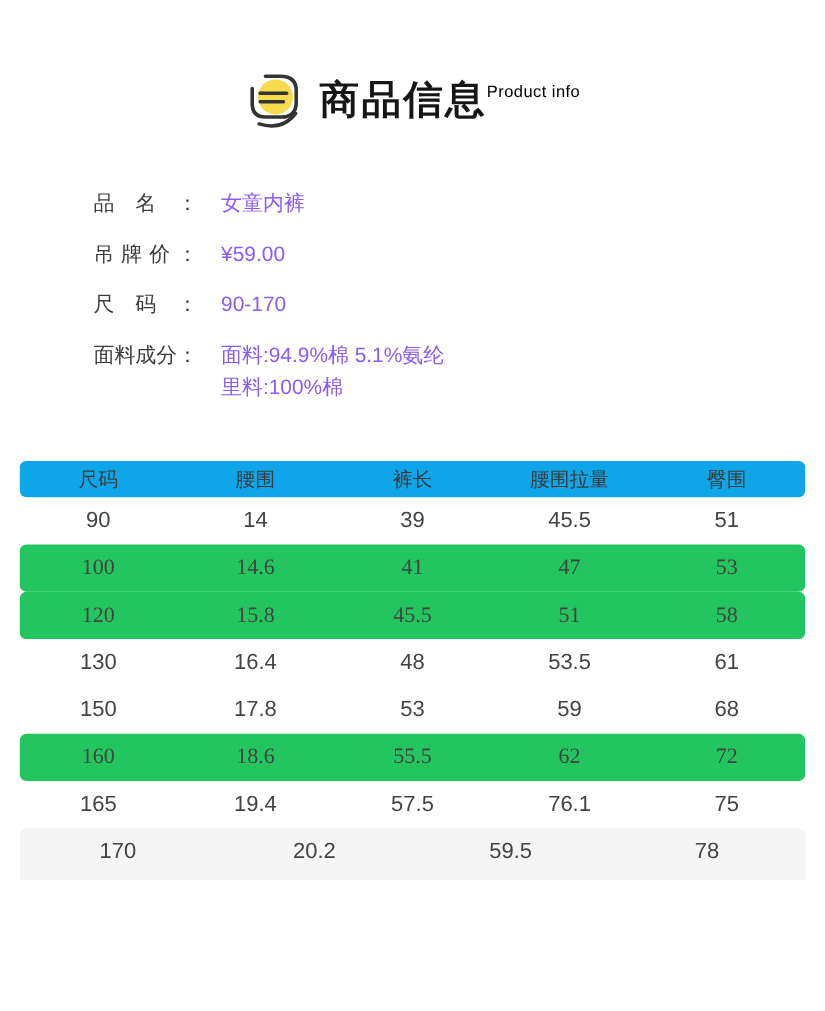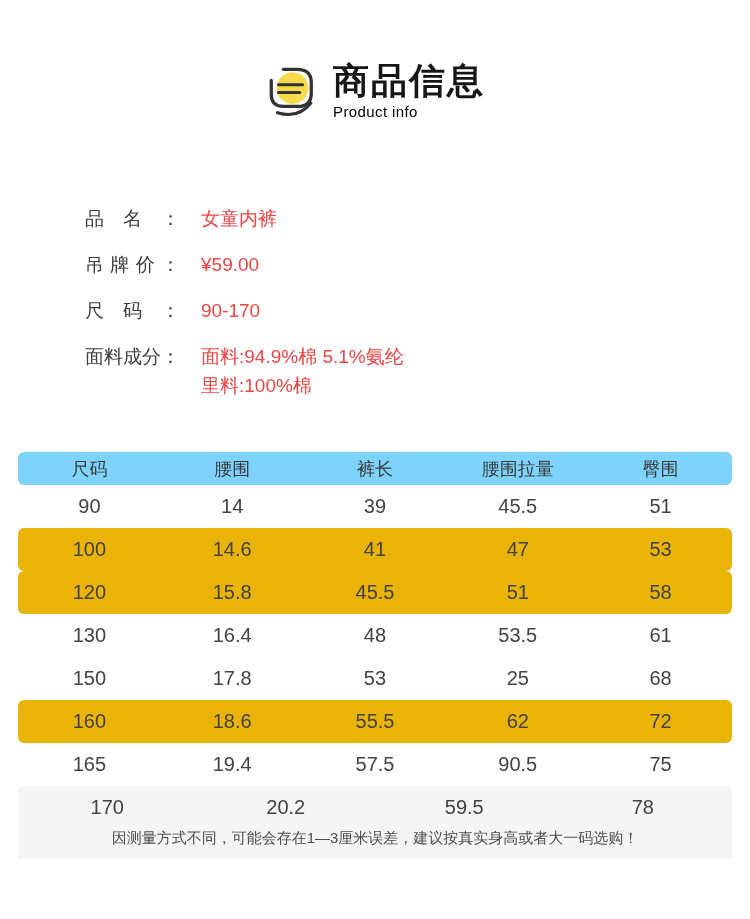--- a/index.html
+++ b/index.html
@@ -14,76 +14,76 @@
 
   
   .logo-section {
     margin-top:62px;
     display:flex;
     align-items:center;
     justify-content:center;
     gap:14px;
   }
   .logo-icon { width:54px; height:58px; flex-shrink:0; }
-  .logo-text { display:flex; flex-direction:column; }
+  .logo-text { display:flex; flex-direction:row; }
   .logo-title {
     font-size:36px;
     font-weight:700;
     color:#161616;
     letter-spacing:2px;
     line-height:1.05;
   }
   .logo-subtitle {
     font-size:15px;
     font-weight:400;
     color:#000000;
     margin-top:3px;
     letter-spacing:0.4px;
   }
 
   
   .details {
-    margin:89px 0 0 85px;
+    margin:56px 0 0 85px;
     font-size:19px;
     color:#3c3c3c;
   }
   .detail-row { display:flex; margin-bottom:26px; line-height:20px; }
   .detail-label {
     width:95px;
     flex-shrink:0;
     text-align:justify;
     text-align-last:justify;
     -moz-text-align-last:justify;
     margin-right:21px;
     color:#3c3c3c;
   }
-  .detail-value { color:#ef4444; }
+  .detail-value { color:#8b5cf6; }
   .detail-value .line2 { margin-top:9px; }
 
   
   .size-table { margin:56px 18px 0 18px; }
   .t-header {
     display:flex;
     align-items:center;
     height:33px;
-    background:#7dd3fc;
+    background:#0ea5e9;
     border-radius:6px;
     font-size:18px;
     color:#3a3a3a;
     font-weight:500;
   }
   .t-row {
     display:flex;
     align-items:center;
     height:43px;
     font-size:20px;
     color:#434343;
     justify-content:space-between;
   }
-  .t-row.alt { background:#eab308; border-radius:6px; }
+  .t-row.alt { background:#22c55e; border-radius:6px;font-family:Liberation Serif, serif; }
   .t-cell { flex:1; text-align:center; }
   .t-footer-block {
     background:#f5f5f5;
     border-radius:6px 6px 0 0;
     padding-bottom:4px;
   }
   .t-note {
     text-align:center;
     font-size:15px;
     color:#4c4c4c;
@@ -166,40 +166,39 @@
         <div class="t-cell">130</div>
         <div class="t-cell">16.4</div>
         <div class="t-cell">48</div>
         <div class="t-cell">53.5</div>
         <div class="t-cell">61</div>
       </div>
       <div class="t-row">
         <div class="t-cell">150</div>
         <div class="t-cell">17.8</div>
         <div class="t-cell">53</div>
-        <div class="t-cell">25</div>
+        <div class="t-cell">59</div>
         <div class="t-cell">68</div>
       </div>
       <div class="t-row alt">
         <div class="t-cell">160</div>
         <div class="t-cell">18.6</div>
         <div class="t-cell">55.5</div>
         <div class="t-cell">62</div>
         <div class="t-cell">72</div>
       </div>
       <div class="t-row">
         <div class="t-cell">165</div>
         <div class="t-cell">19.4</div>
         <div class="t-cell">57.5</div>
-        <div class="t-cell">90.5</div>
+        <div class="t-cell">76.1</div>
         <div class="t-cell">75</div>
       </div>
     </div>
   <div class="t-footer-block" id="table-footer-block">
       <div class="t-row">
         <div class="t-cell">170</div>
         <div class="t-cell">20.2</div>
         <div class="t-cell">59.5</div>
         <div class="t-cell">78</div>
       </div>
-    <div class="t-note">因测量方式不同，可能会存在1—3厘米误差，建议按真实身高或者大一码选购！</div>
   </div>
 </div>
 
 </body></html>

